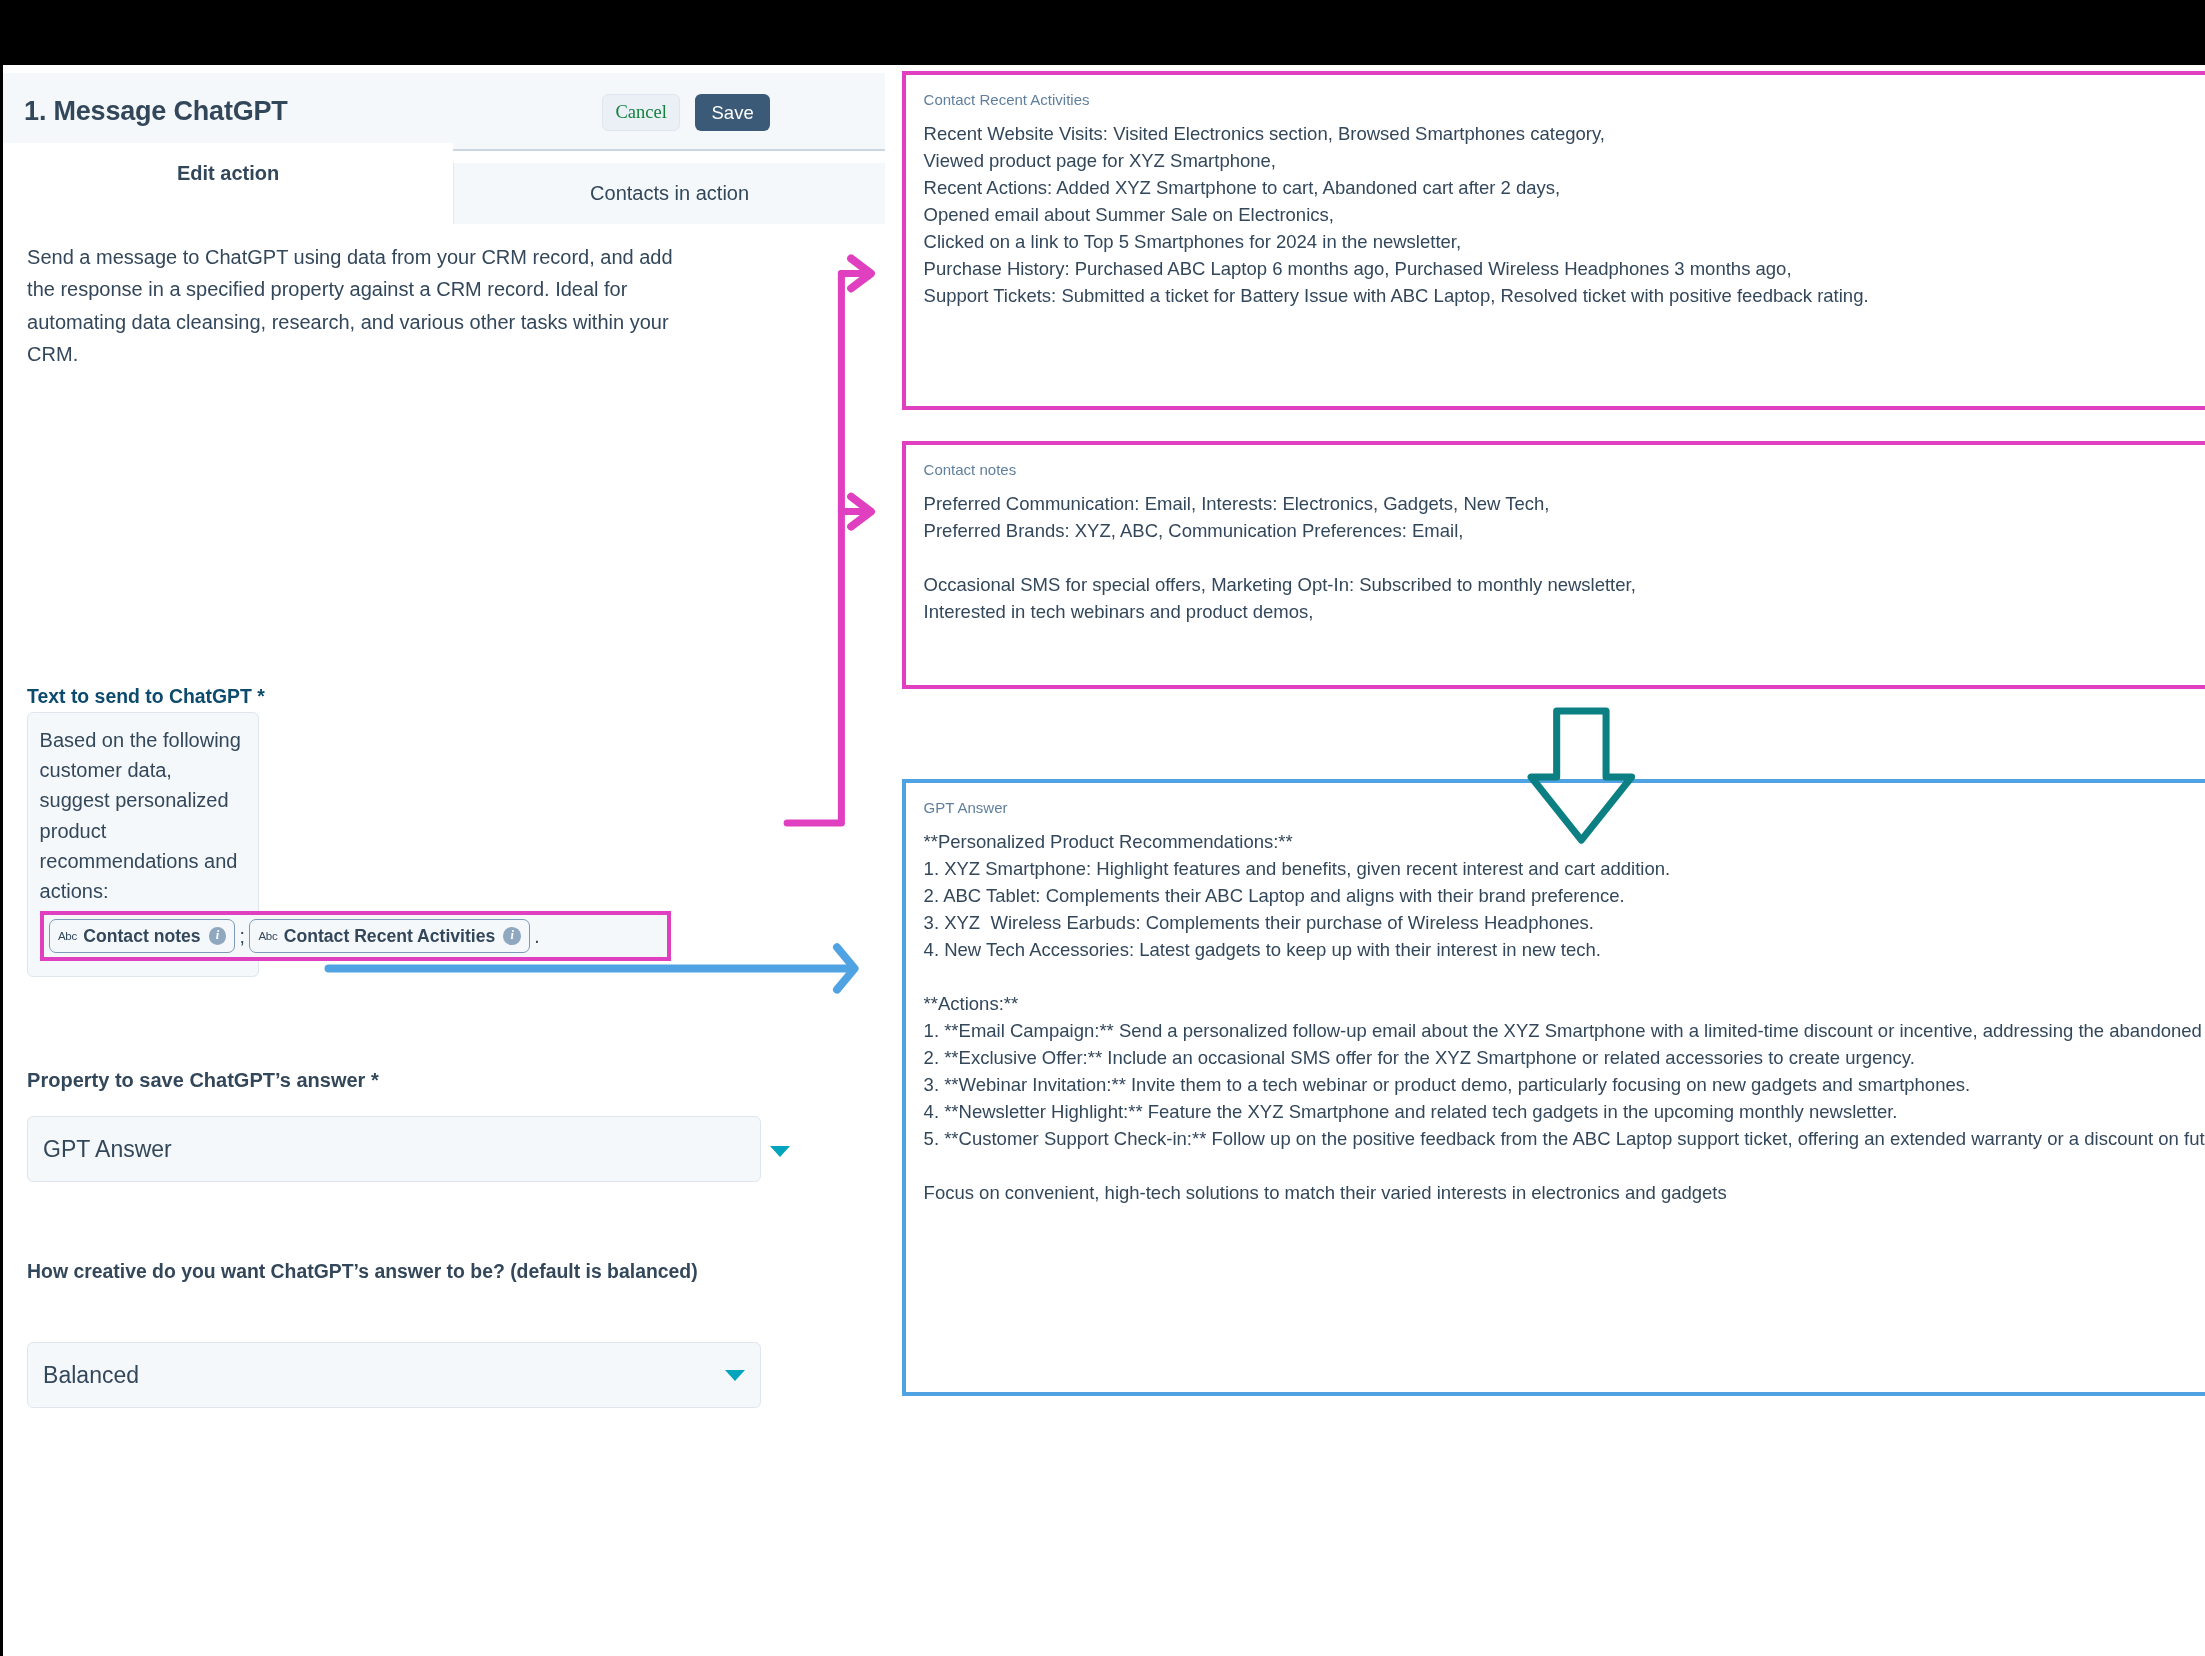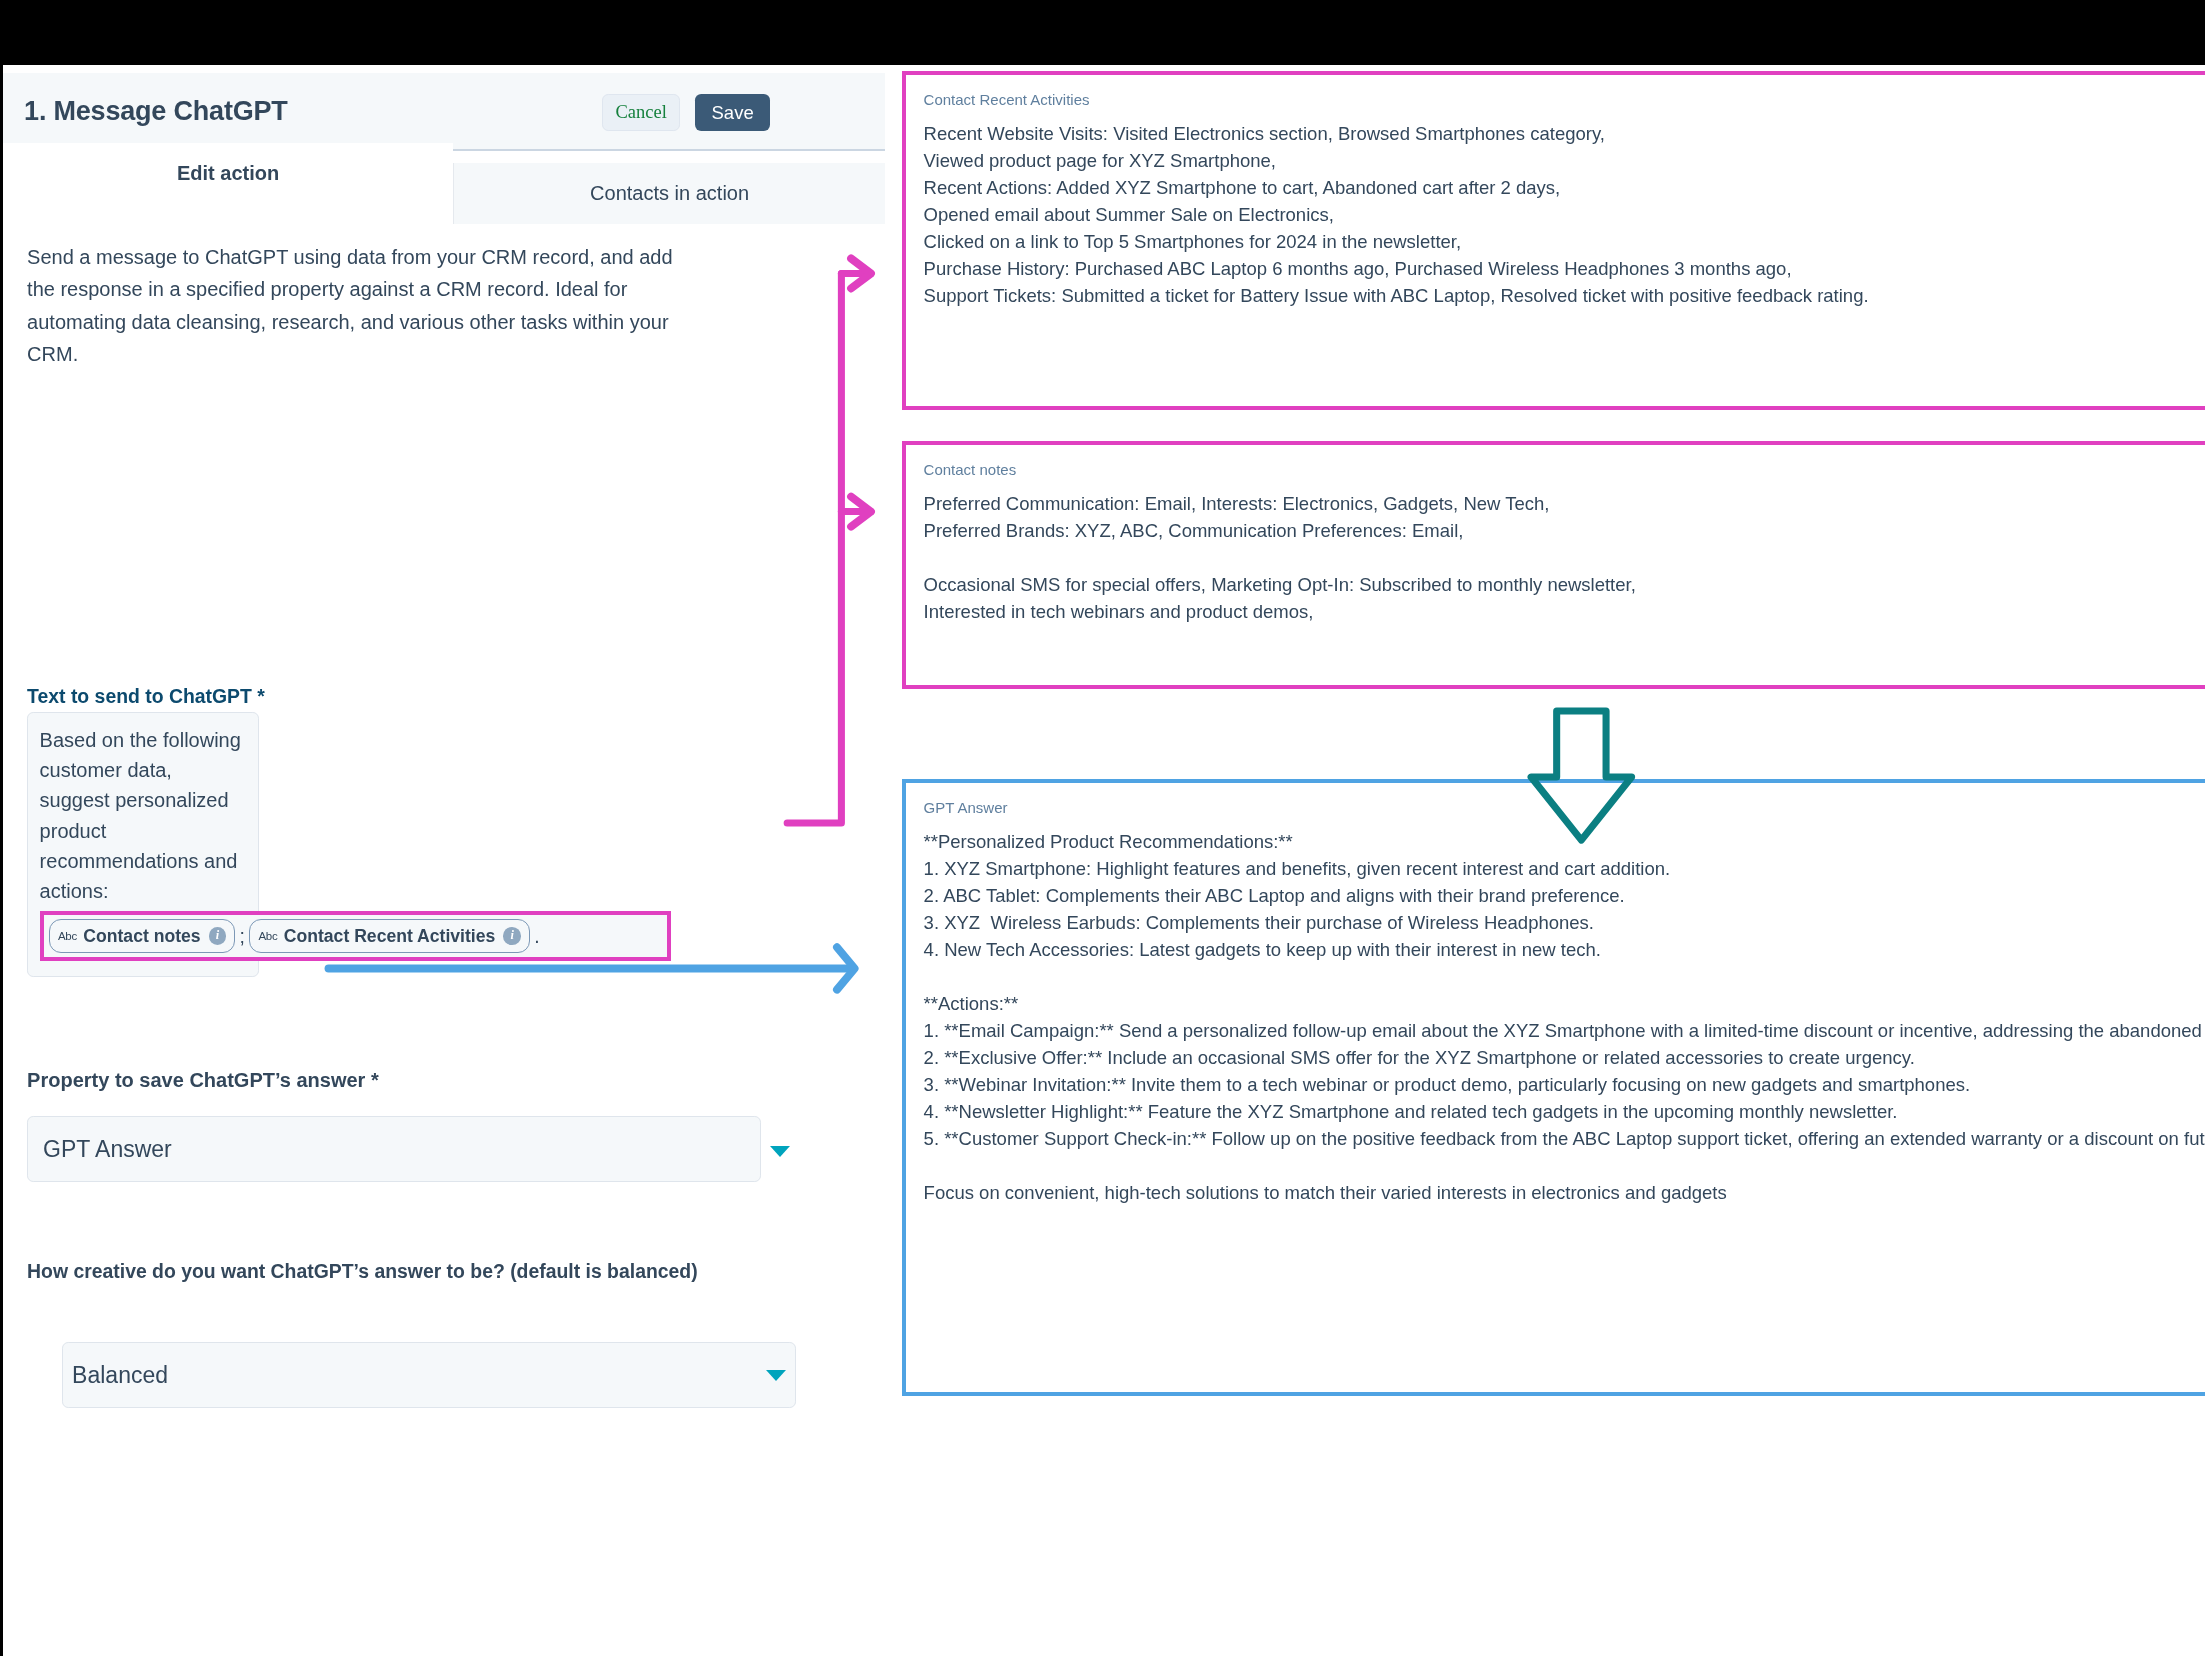--- a/index.html
+++ b/index.html
@@ -26,32 +26,32 @@
   #tab-edit-action{left:0;width:450px;background:#fff;color:#33475b;font-weight:bold;}
   #tab-contacts-in-action{left:450px;width:432px;background:#f5f8fa;color:#33475b;border-left:1.3px solid #e5e9ee;margin-top:20px;}
 
   #panel-body{position:absolute;left:0;top:139px;width:882px;}
   #description{position:absolute;left:24px;top:37px;width:670px;font-size:20px;line-height:1.62;color:#33475b;}
 
   #label-text-to-send{position:absolute;left:24px;top:481px;font-size:19.4px;font-weight:bold;color:#0c4a6e;white-space:nowrap;}
   #prompt-textarea{position:absolute;left:24px;top:508px;width:232px;min-height:115px;background:#f5f8fa;border:1.3px solid #dfe5ec;border-radius:6.2px;box-sizing:border-box;padding:11.5px 11.5px 15px 11.5px;}
   #prompt-text{font-size:20px;line-height:1.52;color:#33475b;}
   #token-row{position:relative;margin-top:4.4px;border:4px solid #e040c0;padding:4px 5.3px;display:flex;align-items:center;width:631px;box-sizing:border-box;background:#f5f8fa;}
-  .token-chip{display:inline-flex;align-items:center;background:#f5f8fa;border:1.8px solid #7c98b6;border-radius:12px;padding:5.3px 8px;box-sizing:border-box;}
+  .token-chip{display:inline-flex;align-items:center;background:#f5f8fa;border:1.8px solid #7c98b6;border-radius:7px;padding:5.3px 8px;box-sizing:border-box;}
   .token-abc{font-size:11.5px;color:#33475b;margin-right:6.2px;letter-spacing:-0.2px;}
   .token-label{font-size:17.6px;font-weight:bold;color:#33475b;white-space:nowrap;}
   .token-info{display:inline-block;width:17.6px;height:17.6px;border-radius:50%;background:#8fa8c0;color:#fff;font-size:12.3px;font-weight:bold;font-style:italic;text-align:center;line-height:17.6px;margin-left:8px;font-family:"Liberation Serif",serif;}
   .token-sep{font-size:19.4px;color:#33475b;margin:0 4.4px;}
 
   #label-property{position:absolute;left:24px;top:865px;font-size:20px;font-weight:bold;color:#33475b;white-space:nowrap;}
   #property-select{position:absolute;left:24px;top:912px;width:734px;height:66px;background:#f5f8fa;border:1.3px solid #dfe5ec;border-radius:6.2px;box-sizing:border-box;display:flex;align-items:center;padding:0 15px;cursor:pointer;}
   #property-select-value{font-size:23px;color:#33475b;}
 
   #label-creative{position:absolute;left:24px;top:1052px;width:706px;font-size:19.4px;font-weight:bold;color:#33475b;line-height:1.55;}
-  #creative-select{position:absolute;left:24px;top:1138px;width:734px;height:66px;background:#f5f8fa;border:1.3px solid #dfe5ec;border-radius:6.2px;box-sizing:border-box;display:flex;align-items:center;justify-content:space-between;padding:0 9px;cursor:pointer;margin-left:35px;}
+  #creative-select{position:absolute;left:24px;top:1138px;width:734px;height:66px;background:#f5f8fa;border:1.3px solid #dfe5ec;border-radius:6.2px;box-sizing:border-box;display:flex;align-items:center;justify-content:space-between;padding:0 15px;cursor:pointer;}
   #creative-select-value{font-size:23px;color:#33475b;}
   .caret{width:0;height:0;border-left:10.6px solid transparent;border-right:10.6px solid transparent;border-top:11.5px solid #00a4bd;}
   #property-caret{position:absolute;left:767px;top:942px;}
 
   
   .card{position:absolute;background:#fff;box-sizing:border-box;}
   .card-caption{font-size:15px;color:#5f7f9e;margin-bottom:11.5px;}
   .card-line{font-size:18.5px;line-height:1.46;color:#33475b;white-space:pre;}
   .card-pad{padding:16px 17.6px 14px 17.6px;}
 

